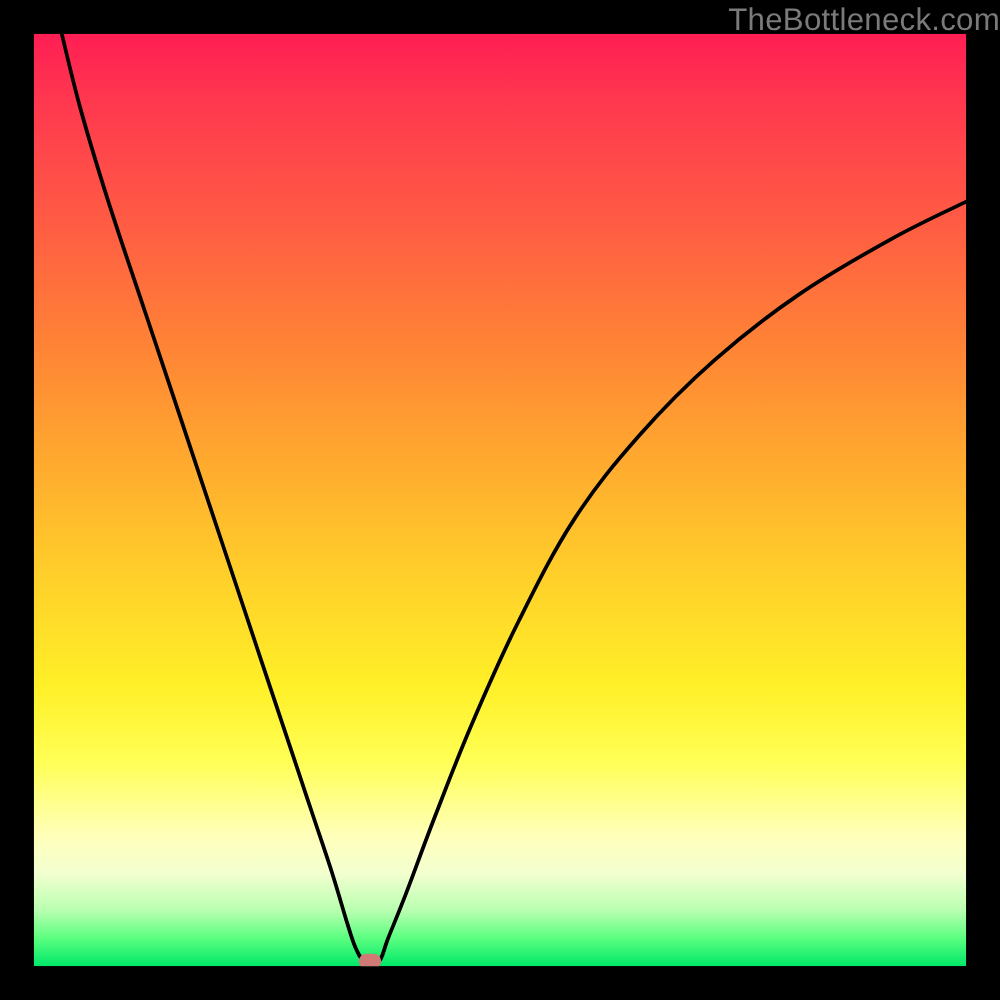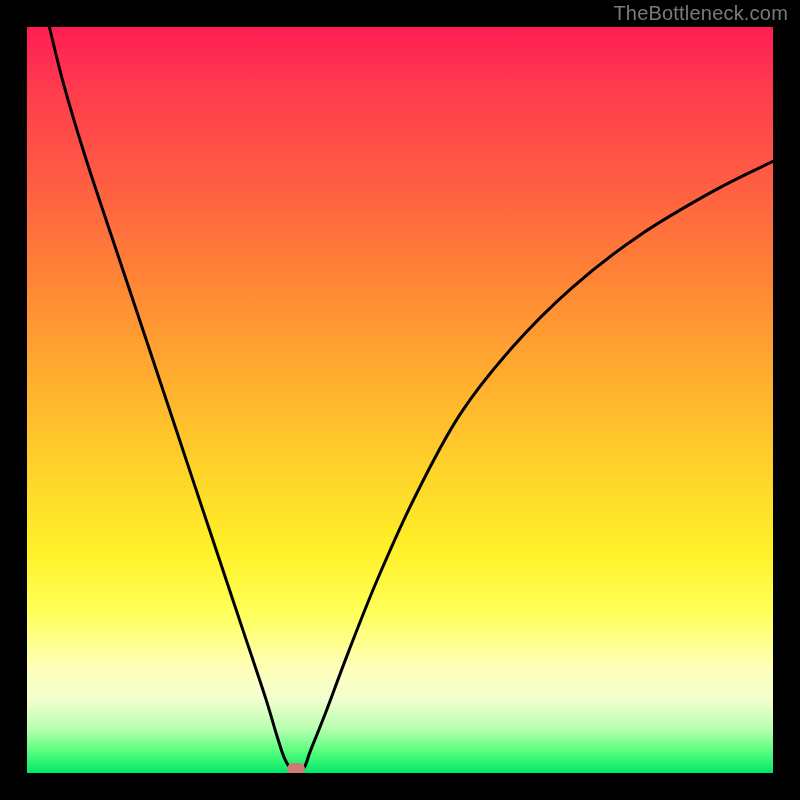--- a/index.html
+++ b/index.html
@@ -13,23 +13,23 @@
   }
   .frame {
     position: relative;
     width: 800px;
     height: 800px;
     background: #000;
   }
   .watermark {
     position: absolute;
     top: 2px;
-    right: 12px;
+    right: 0;
     color: #7a7a7a;
-    font-size: 20px;
+    font-size: 25px;
     font-weight: 500;
     letter-spacing: 0.2px;
     z-index: 10;
     user-select: none;
     margin-left: 16px;
   }
   .plot-area {
     position: absolute;
     left: 27px;
     top: 27px;

